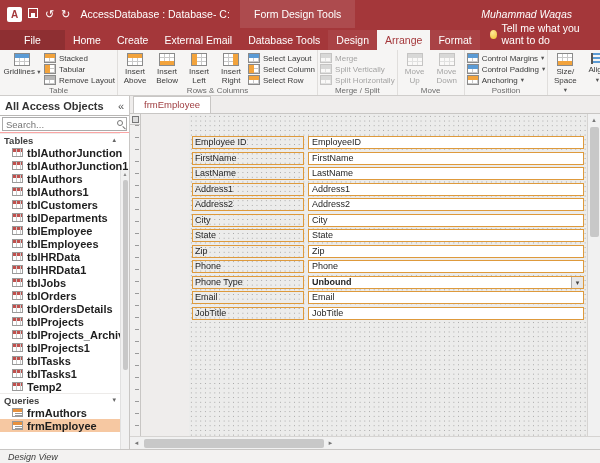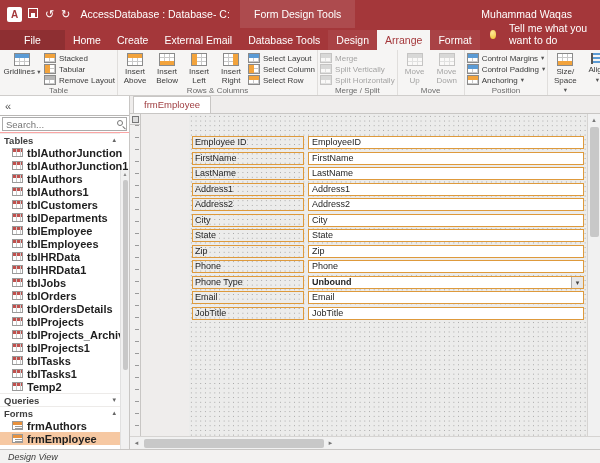--- a/index.html
+++ b/index.html
@@ -9,29 +9,29 @@
 
   
   .titlebar{position:absolute;left:0;top:0;width:600px;height:28px;background:#A4373A;display:flex;align-items:center;color:#fff;}
   .app-icon{width:15px;height:15px;margin:0 6px 0 7px;background:#fff;border-radius:2px;color:#A4373A;font-weight:bold;font-size:10px;line-height:15px;text-align:center;flex:0 0 auto;}
   .qat{display:flex;align-items:center;gap:7px;margin-right:10px;}
   .qat-btn{color:#fff;font-size:11px;line-height:14px;cursor:default;}
   .ic-save{display:inline-block;width:10px;height:10px;border:1px solid #fff;position:relative;}
   .ic-save::after{content:"";position:absolute;left:2px;bottom:0;width:4px;height:4px;background:#fff;}
   .title-text{font-size:10.5px;white-space:nowrap;overflow:hidden;max-width:150px;}
   .context-title{position:absolute;left:240px;top:0;height:28px;line-height:28px;padding:0 14px;font-size:10.5px;background:rgba(255,255,255,0.10);}
-  .user-name{position:absolute;right:28px;top:0;height:28px;line-height:28px;font-size:10.5px;}
+  .user-name{position:absolute;right:28px;top:0;height:28px;line-height:28px;font-size:10.5px;font-style:italic;}
 
   
   .tabrow{position:absolute;left:0;top:28px;width:600px;height:22px;background:#A4373A;display:flex;align-items:flex-end;color:#fff;}
   .tab{padding:4px 8px 4px;font-size:10.5px;white-space:nowrap;cursor:default;}
   .tab.file{background:#8E2F32;padding:4px 24px;}
   .tab.ctx{background:rgba(255,255,255,0.06);}
   .tab.active{background:#F6F5F4;color:#A4373A;margin-top:32px;}
-  .tellme{display:flex;align-items:center;gap:13px;margin-left:10px;font-size:10.5px;padding-bottom:4px;}
+  .tellme{display:flex;align-items:center;gap:5px;margin-left:10px;font-size:10.5px;padding-bottom:4px;}
   .bulb-icon{width:9px;height:9px;border-radius:50%;background:radial-gradient(circle at 35% 30%,#FFE897,#F0C330);display:inline-block;}
 
   
   .ribbon{position:absolute;left:0;top:50px;width:600px;height:46px;background:#F6F5F4;border-bottom:1px solid #CFCDCB;display:flex;overflow:hidden;}
   .rgroup{display:flex;flex-direction:column;border-right:1px solid #E0DEDC;padding:1px 2px 0;}
   .rg-content{flex:1;display:flex;align-items:flex-start;gap:2px;}
   .rg-label{height:11px;font-size:8px;color:#6B6B6B;text-align:center;line-height:11px;white-space:nowrap;}
   .rbig{width:30px;display:flex;flex-direction:column;align-items:center;text-align:center;font-size:8px;line-height:8.5px;color:#3B3B3B;padding-top:2px;gap:2px;}
   .rbig.w40{width:40px;}
   .rcol{display:flex;flex-direction:column;gap:1px;padding-top:2px;}
@@ -280,20 +280,21 @@
         </div>
 
       </div>
       <div class="rg-label">Sizing &amp; Ordering</div>
     </div>
 
   </div>
 
   <div class="navpane">
     <div class="nav-header">
+      <span class="nav-title">All Access Objects</span>
       <span class="nav-collapse">«</span>
     </div>
     <div class="nav-search">
       <input type="text" placeholder="Search..." style="">
       <span class="search-icon"></span>
     </div>
     <div class="nav-list">
 
       <div class="nav-section">
         <span class="nav-section-label">Tables</span>
@@ -393,24 +394,20 @@
         <div class="nav-item">
           <span class="tbl-ic"></span>
           <span class="nav-item-label">Temp2</span>
         </div>
 
       <div class="nav-section">
         <span class="nav-section-label">Queries</span>
         <span class="nav-chevron">▾</span>
       </div>
 
-      <div class="nav-section">
-        <span class="nav-section-label">Forms</span>
-        <span class="nav-chevron">▴</span>
-      </div>
 
         <div class="nav-item">
           <span class="frm-ic"></span>
           <span class="nav-item-label">frmAuthors</span>
         </div>
 
         <div class="nav-item selected">
           <span class="frm-ic"></span>
           <span class="nav-item-label">frmEmployee</span>
         </div>

